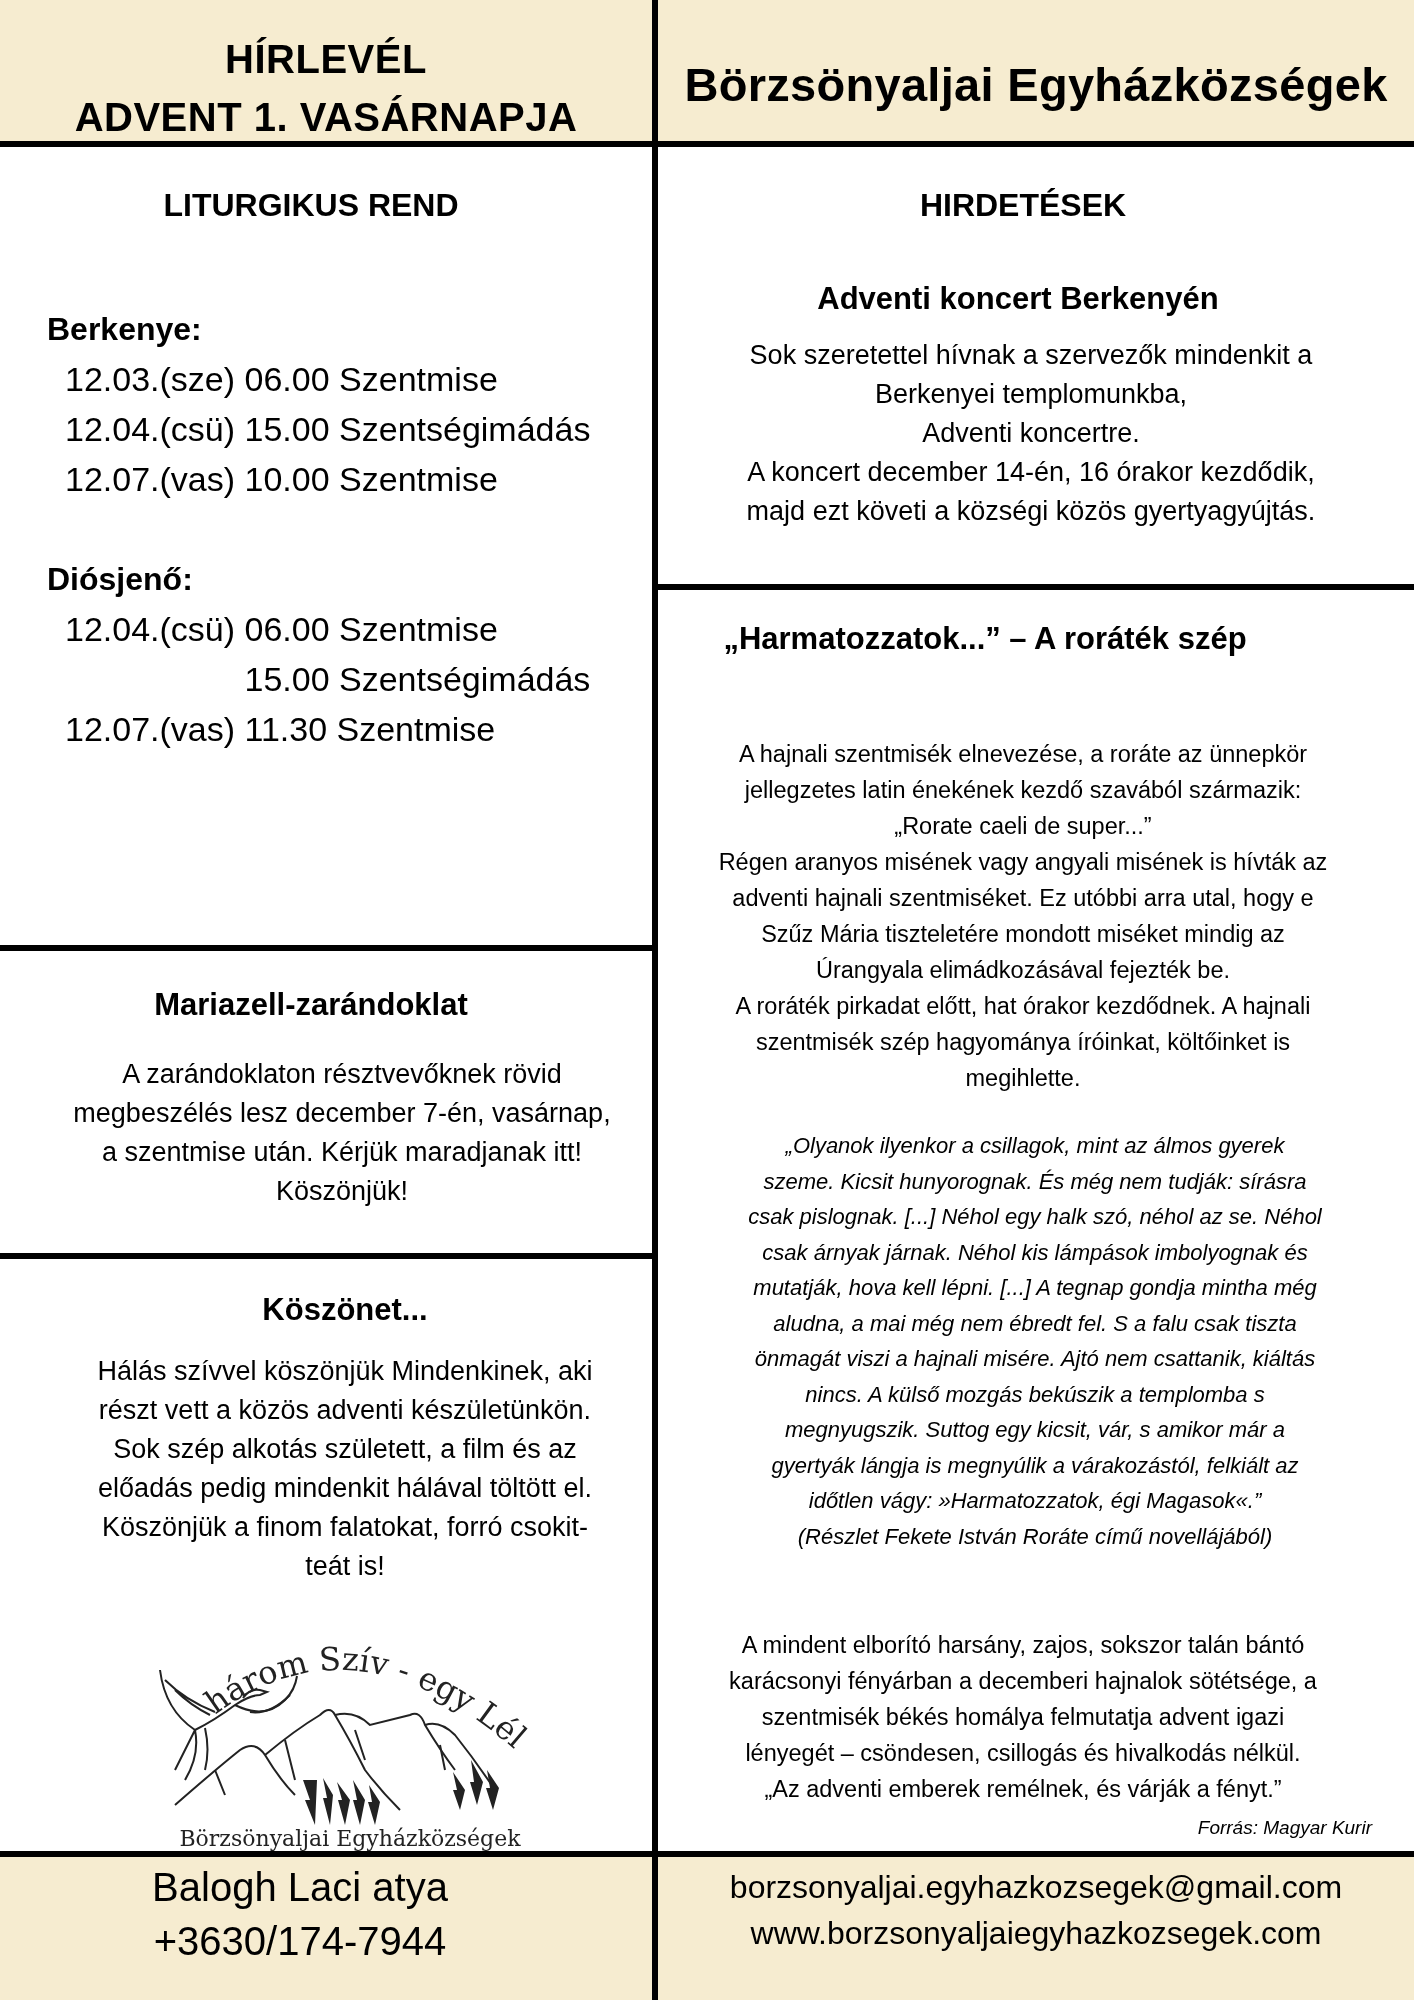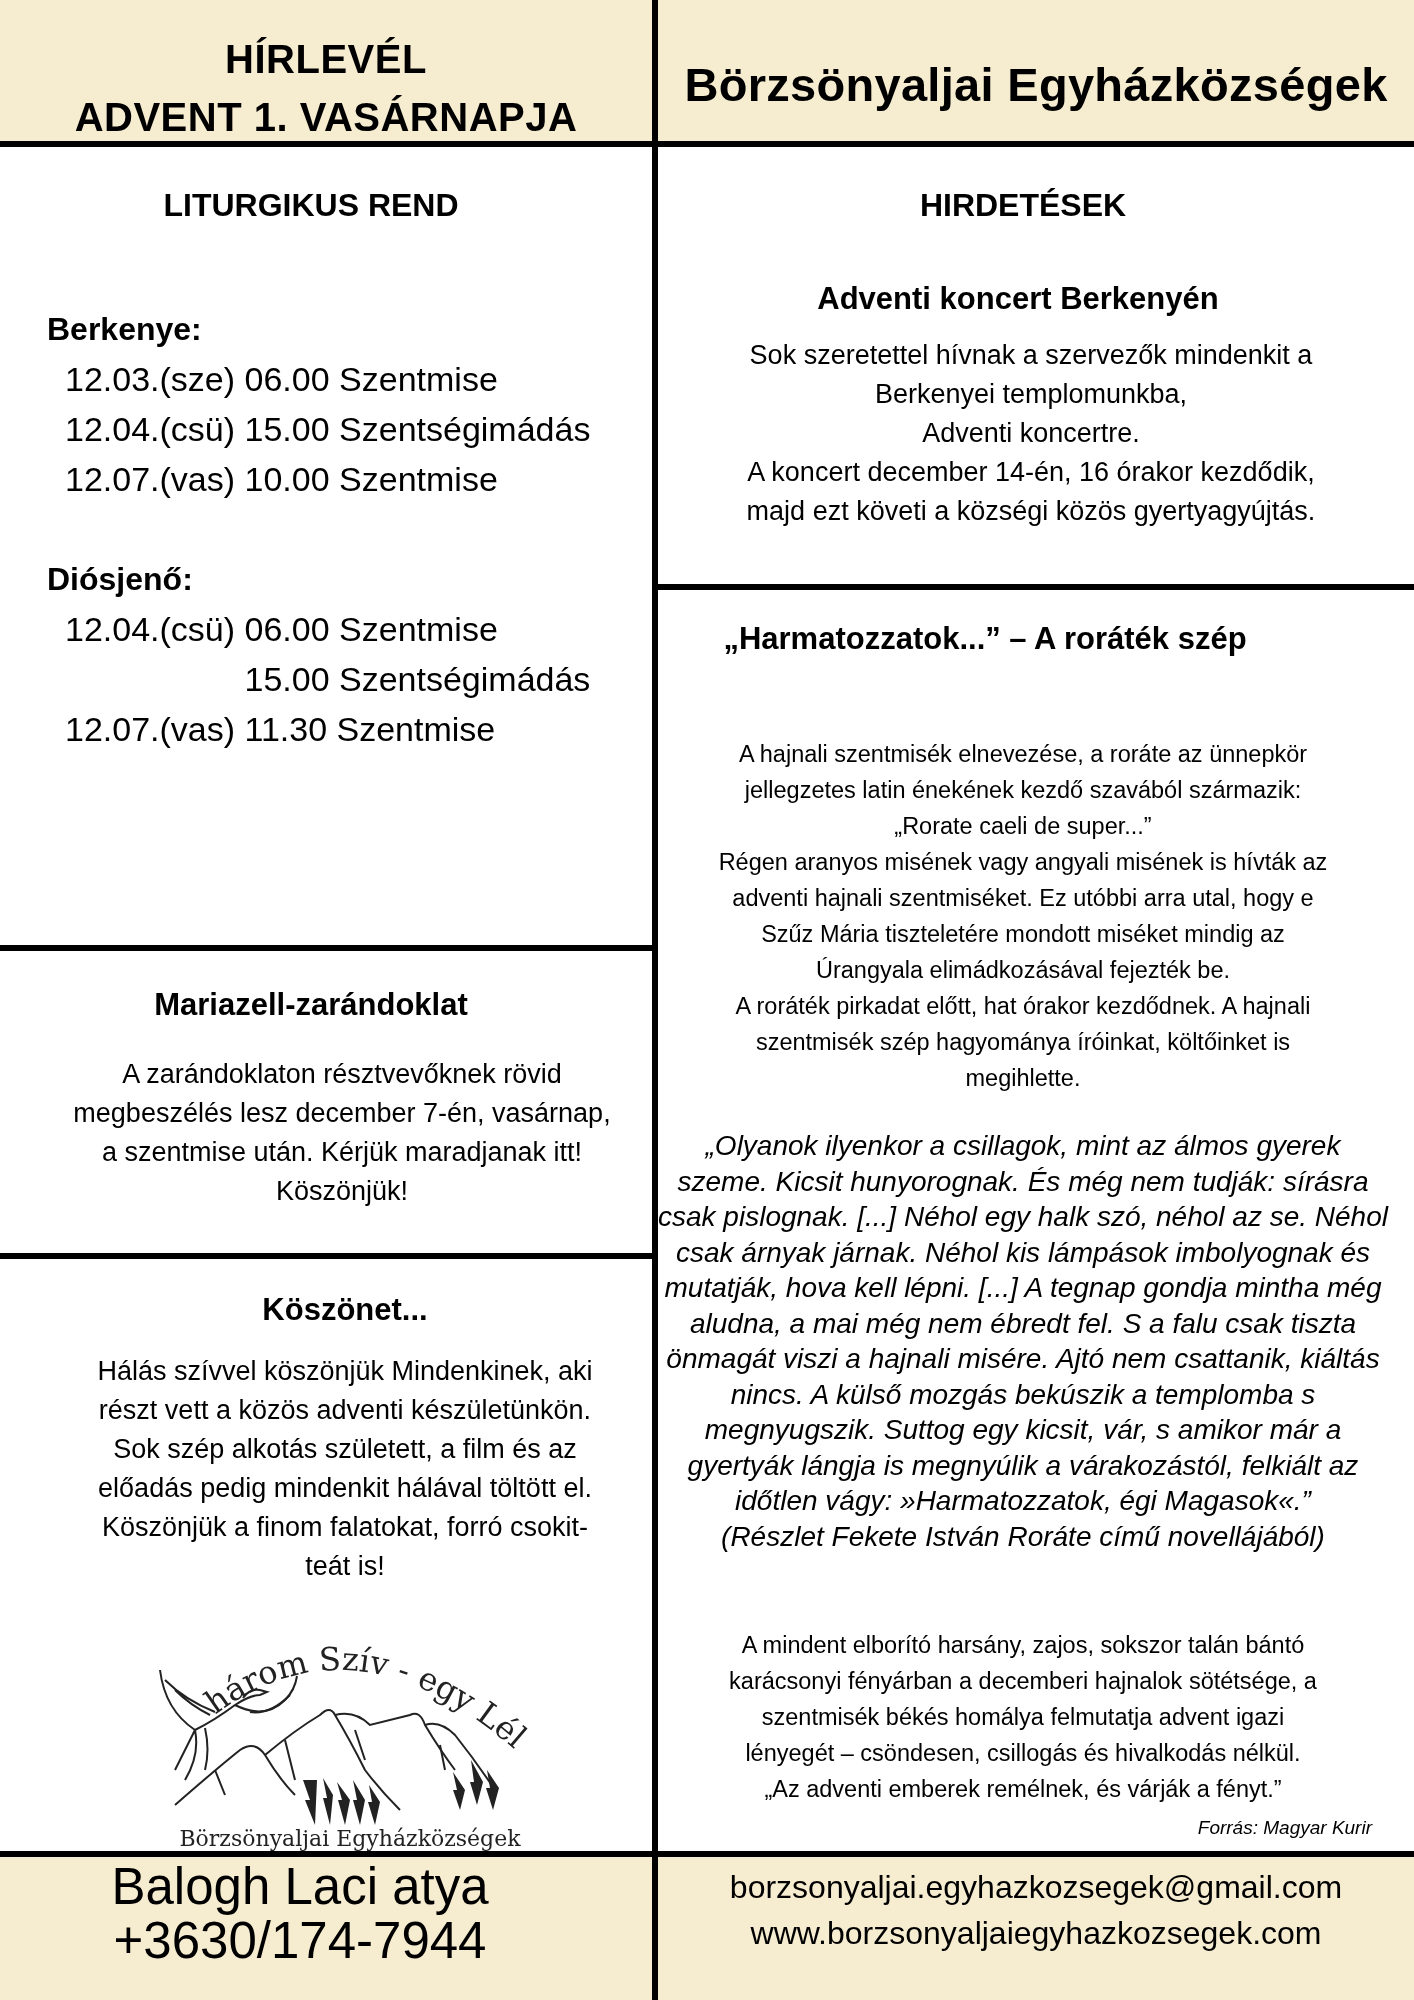--- a/index.html
+++ b/index.html
@@ -23,24 +23,24 @@
   .sub-title { font-weight: bold; font-size: 31px; line-height: 46px; }
 
   
   .sched { left: 47px; top: 254px; width: 600px; }
   .place { font-weight: bold; font-size: 32px; line-height: 50px; }
   .row { font-size: 34px; line-height: 50px; padding-left: 18px; white-space: pre; }
   .gap { height: 50px; }
 
   .body-text { font-size: 27px; line-height: 39px; }
   .rt-text { font-size: 23.5px; line-height: 36px; }
-  .quote { font-style: italic; font-size: 28px; line-height: 35.5px; }
+  .quote { font-style: italic; font-size: 22px; line-height: 35.5px; padding-left: 12px; }
   .source { font-style: italic; font-size: 19px; line-height: 26px; text-align: right; }
 
-  .foot-left { left: 0; top: 1860px; width: 600px; font-size: 51px; line-height: 54px; }
+  .foot-left { left: 0; top: 1860px; width: 600px; font-size: 40px; line-height: 54px; }
   .foot-right { left: 658px; top: 1864px; width: 756px; font-size: 32px; line-height: 46px; }
 
   .logo { left: 155px; top: 1620px; width: 390px; height: 232px; }
   .logo-caption { font-family: "DejaVu Serif", "Liberation Serif", serif; font-size: 22px; fill: #222; }
   .logo-arc { font-family: "DejaVu Serif", "Liberation Serif", serif; font-size: 32px; fill: #222; }
 </style>
 </head>
 <body>
 
 <div class="band" style="top:0;height:141px;"></div>

